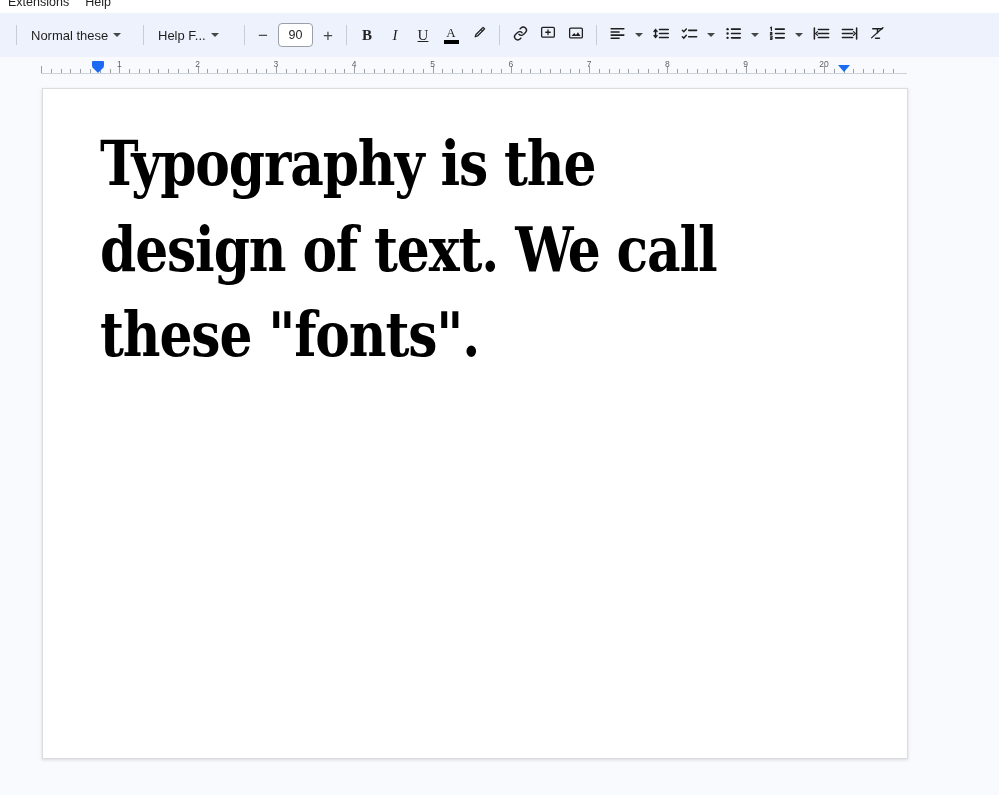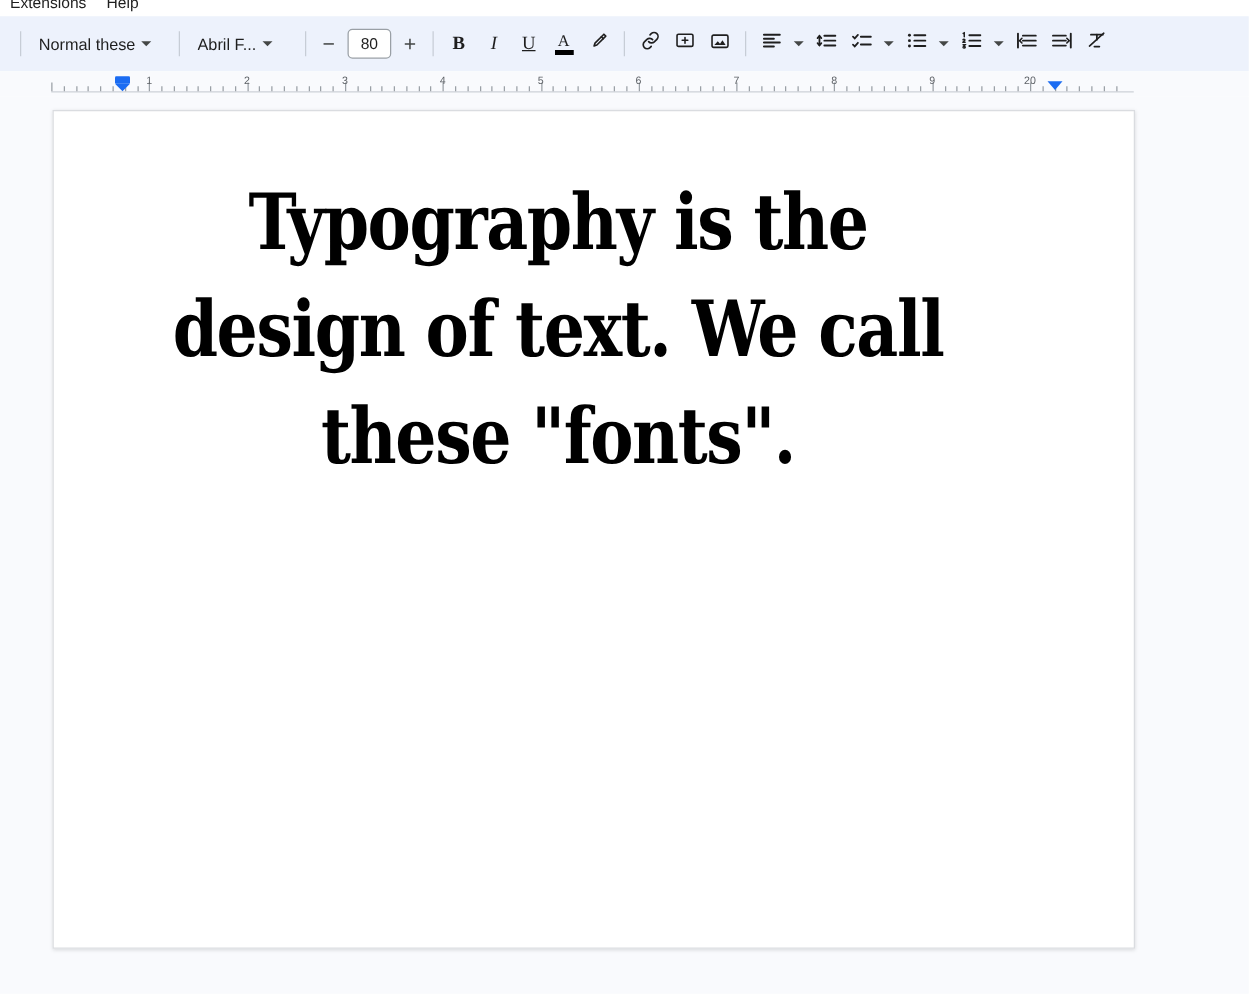--- a/index.html
+++ b/index.html
@@ -229,23 +229,22 @@
     top: 11px;
     width: 864px;
     height: 669px;
     background: #ffffff;
     border: 1px solid #dadce0;
     box-shadow: 0 1px 3px rgba(60,64,67,0.18);
   }
   #doc-body {
     position: absolute;
     left: 57px;
-    top: 46px;
+    top: 32px;
     width: 745px;
-    text-align: center;
   }
   #doc-paragraph {
     margin: 0;
     font-family: "DejaVu Serif", "Liberation Serif", serif;
     font-weight: 700;
     font-size: 62px;
     line-height: 1.38;
     letter-spacing: -1.2px;
     color: #000000;
     font-stretch: condensed;
@@ -271,31 +270,31 @@
   <div class="tb-dropdown" style="width:104px;">
     <span class="dd-label">Normal these</span>
     <span class="dd-caret">
         <i class="caret"></i>
       </span>
   </div>
 
   <div class="tb-sep"></div>
 
   <div class="tb-dropdown" style="width:78px;">
-    <span class="dd-label">Abril F...</span>
+    <span class="dd-label">Help F...</span>
     <span class="dd-caret">
         <i class="caret"></i>
       </span>
   </div>
 
   <div class="tb-sep"></div>
 
   <div id="fontsize-group">
     <div class="step-btn">−</div>
-    <div id="fontsize-box">80</div>
+    <div id="fontsize-box">90</div>
     <div class="step-btn">+</div>
   </div>
 
   <div class="tb-sep"></div>
 
   <div class="tb-btn">
     <span class="bold-glyph">B</span>
   </div>
 
   <div class="tb-btn">

